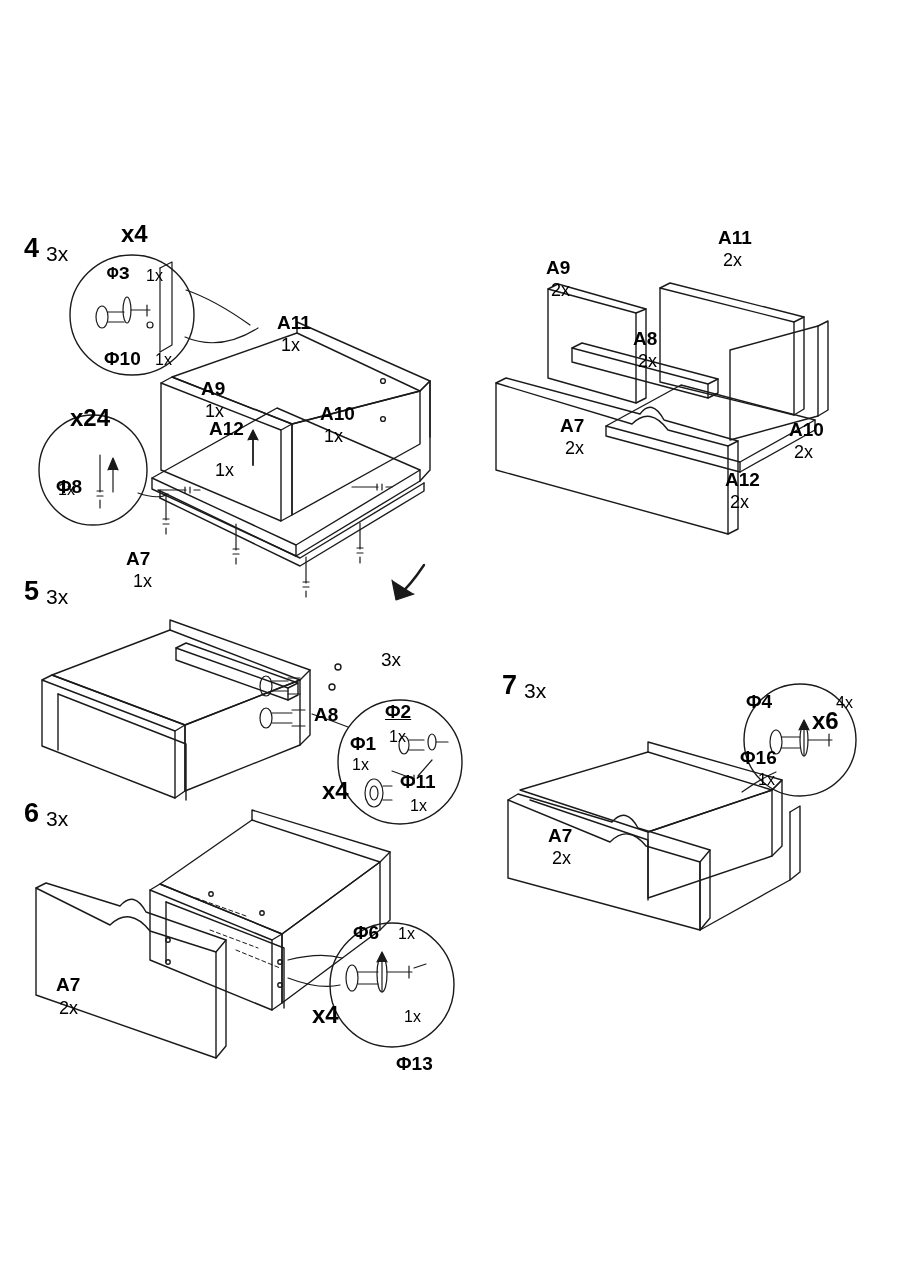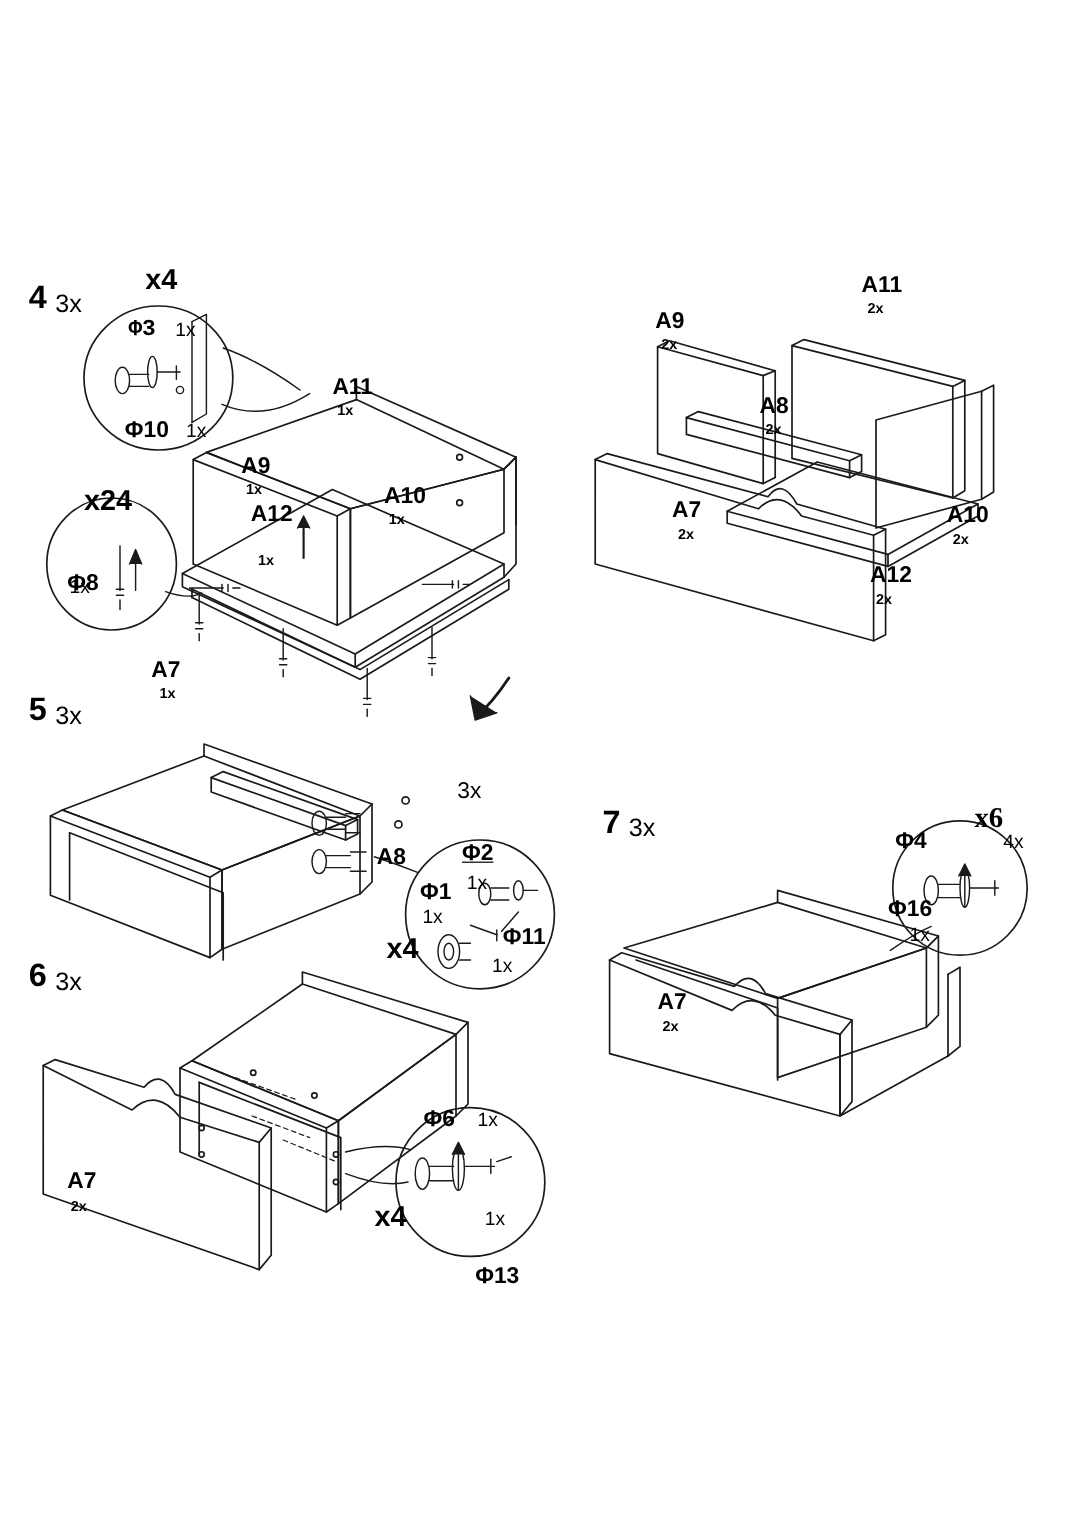--- a/index.html
+++ b/index.html
@@ -38,22 +38,22 @@
   }
   .step-qty {
     font-size: 21px;
     font-weight: normal;
   }
   .part {
     font-size: 19px;
     font-weight: bold;
   }
   .part-qty {
-    font-size: 12px;
-    font-weight: bold;
+    font-size: 18px;
+    font-weight: normal;
   }
   .hw {
     font-size: 19px;
     font-weight: bold;
   }
   .hw-qty {
     font-size: 16px;
     font-weight: normal;
   }
   .mult {
@@ -355,40 +355,40 @@
   <div class="lbl step-qty" style="left:46px; top:586px;">3x</div>
 
   <div class="lbl plain" style="left:381px; top:650px;">3x</div>
   <div class="lbl part" style="left:314px; top:705px;">A8</div>
 
   <div class="lbl mult" style="left:322px; top:779px;">x4</div>
   <div class="lbl hw" style="left:385px; top:702px;text-decoration:underline;">Φ2</div>
   <div class="lbl hw-qty" style="left:389px; top:729px;">1x</div>
   <div class="lbl hw" style="left:350px; top:734px;">Φ1</div>
   <div class="lbl hw-qty" style="left:352px; top:757px;">1x</div>
-  <div class="lbl hw" style="left:419px; top:772px;">Φ11</div>
+  <div class="lbl hw" style="left:400px; top:772px;">Φ11</div>
   <div class="lbl hw-qty" style="left:410px; top:798px;">1x</div>
 
   <div class="lbl step-num" style="left:24px; top:800px;">6</div>
   <div class="lbl step-qty" style="left:46px; top:808px;">3x</div>
 
   <div class="lbl part" style="left:56px; top:975px;">A7</div>
   <div class="lbl part-qty" style="left:59px; top:999px;">2x</div>
 
   <div class="lbl mult" style="left:312px; top:1003px;">x4</div>
   <div class="lbl hw" style="left:353px; top:923px;">Φ6</div>
   <div class="lbl hw-qty" style="left:398px; top:926px;">1x</div>
   <div class="lbl hw" style="left:356px; top:1054px;margin-left:40px;">Φ13</div>
   <div class="lbl hw-qty" style="left:404px; top:1009px;">1x</div>
 
   <div class="lbl step-num" style="left:502px; top:672px;">7</div>
   <div class="lbl step-qty" style="left:524px; top:680px;">3x</div>
 
   <div class="lbl part" style="left:548px; top:826px;">A7</div>
   <div class="lbl part-qty" style="left:552px; top:849px;">2x</div>
 
-  <div class="lbl mult" style="left:812px; top:670px;font-family:Liberation Serif, serif;">x6</div>
+  <div class="lbl mult" style="left:812px; top:709px;">x6</div>
   <div class="lbl hw" style="left:746px; top:692px;">Φ4</div>
   <div class="lbl hw-qty" style="left:836px; top:695px;">4x</div>
   <div class="lbl hw" style="left:740px; top:748px;">Φ16</div>
   <div class="lbl hw-qty" style="left:758px; top:772px;">1x</div>
 
 </div>
 
 </body></html>

